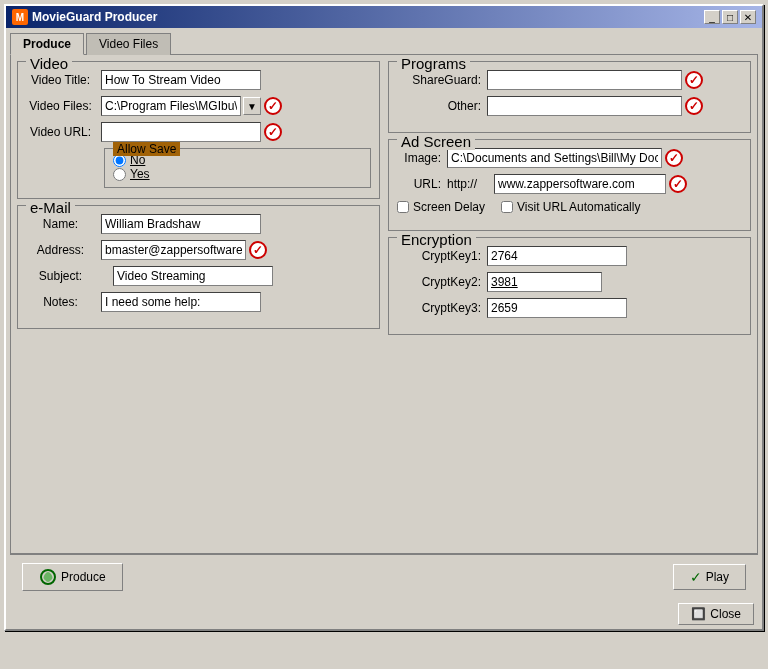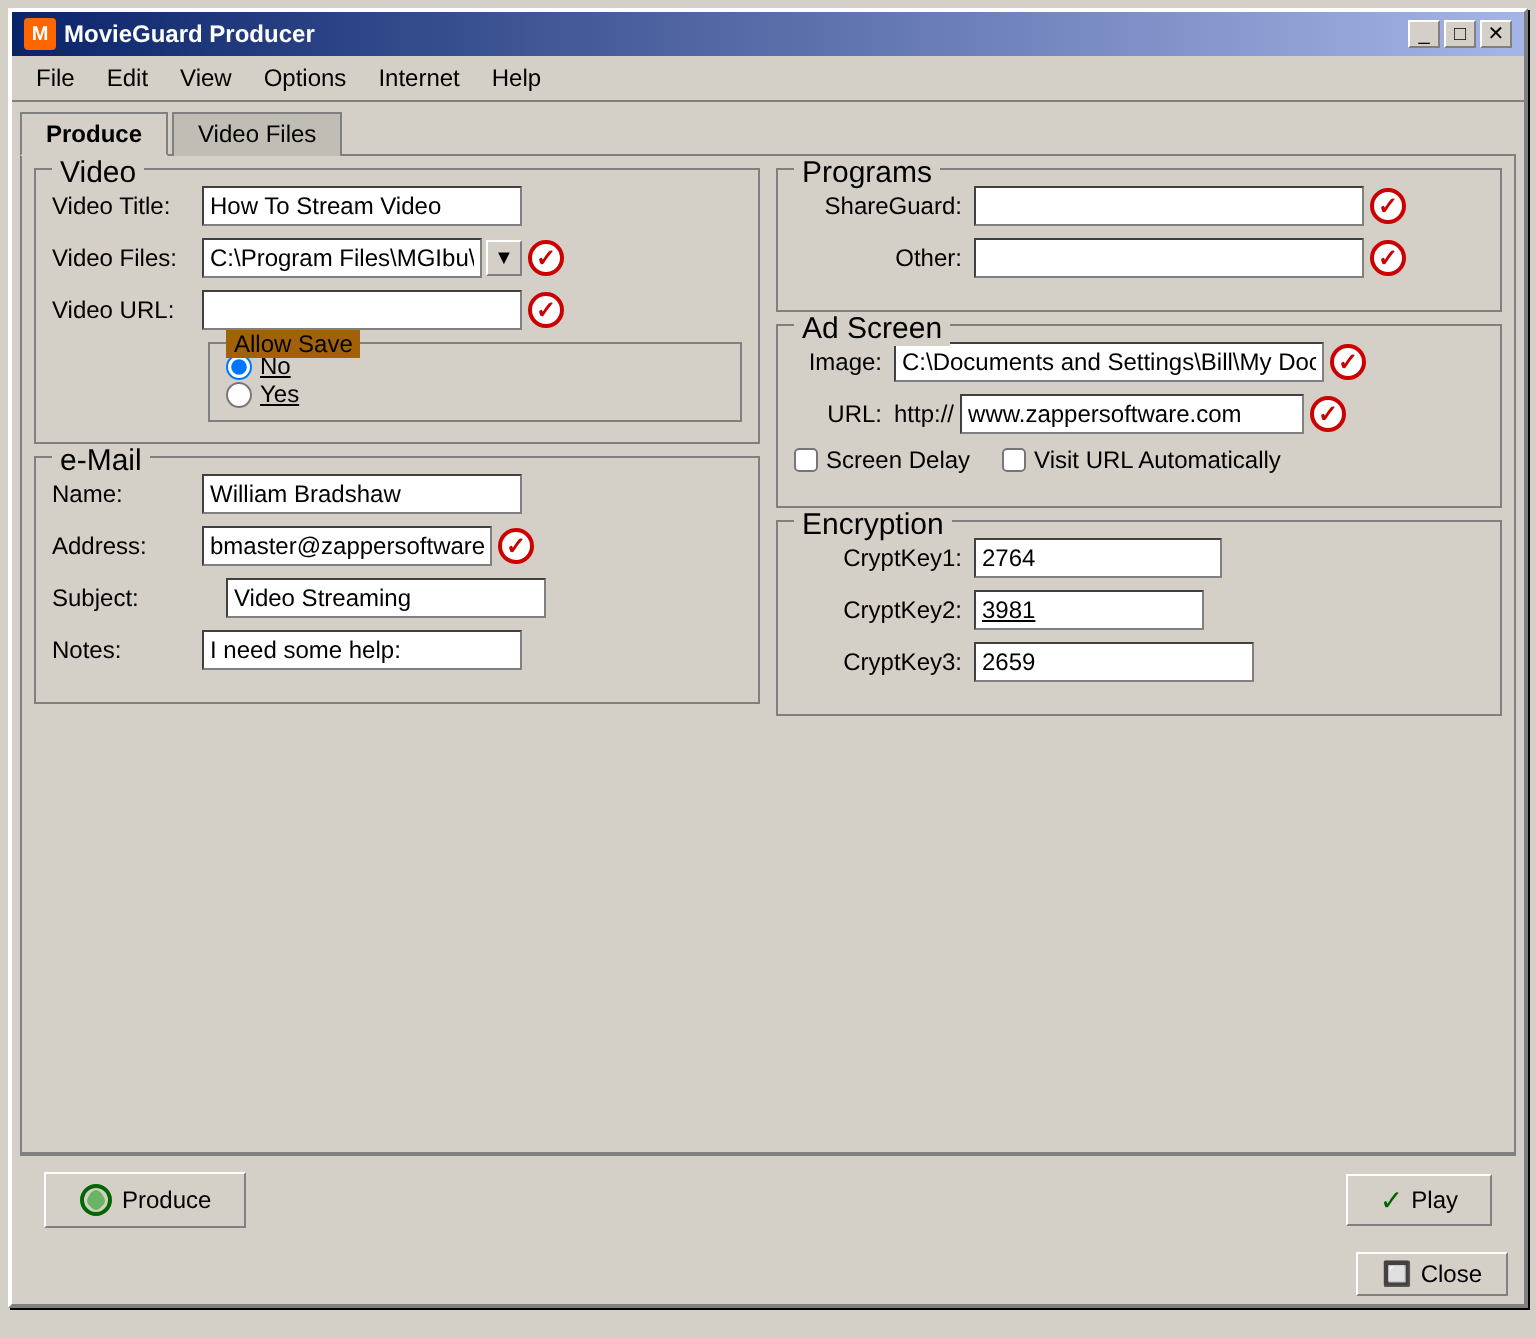--- a/index.html
+++ b/index.html
@@ -137,21 +137,21 @@
       font-size: 15px;
       font-weight: normal;
     }
     .form-row {
       display: flex;
       align-items: center;
       margin-bottom: 6px;
     }
     .form-label {
       width: 75px;
-      text-align: left;
+      text-align: center;
       padding-right: 6px;
       font-size: 12px;
       white-space: nowrap;
     }
     .form-label-wide {
       width: 90px;
       text-align: right;
       padding-right: 6px;
       font-size: 12px;
     }
@@ -267,48 +267,40 @@
       padding: 3px 12px;
       background: #d4d0c8;
       border: 1px solid #fff;
       border-right-color: #808080;
       border-bottom-color: #808080;
       cursor: pointer;
       font-size: 12px;
     }
     .url-prefix {
       font-size: 12px;
-      padding-right: 3px;
+      padding-right: 17px;
     }
   </style>
 </head>
 <body>
 
 <div class="window">
 
   <div class="title-bar">
     <div class="title-bar-left">
       <div class="title-icon">M</div>
       <span class="title-text">MovieGuard Producer</span>
     </div>
     <div class="title-buttons">
       <div class="title-btn">_</div>
       <div class="title-btn">□</div>
       <div class="title-btn">✕</div>
     </div>
   </div>
 
-  <div class="menubar">
-    <div class="menubar-item">File</div>
-    <div class="menubar-item">Edit</div>
-    <div class="menubar-item">View</div>
-    <div class="menubar-item">Options</div>
-    <div class="menubar-item">Internet</div>
-    <div class="menubar-item">Help</div>
-  </div>
 
   <div class="tabs">
     <div class="tab active">Produce</div>
     <div class="tab">Video Files</div>
   </div>
 
   <div class="content-area">
 
     <div class="left-panel">
 
@@ -445,21 +437,21 @@
             <span>Visit URL Automatically</span>
           </div>
         </div>
       </div>
 
       <div class="group-box">
         <span class="group-box-title">Encryption</span>
 
         <div class="form-row">
           <span class="form-label-wide">CryptKey1:</span>
-          <input class="form-input" style="width: 124px;" type="text" value="2764">
+          <input class="form-input" style="width: 140px;" type="text" value="2764">
         </div>
 
         <div class="form-row">
           <span class="form-label-wide">CryptKey2:</span>
           <input class="form-input" style="width: 115px; text-decoration: underline;" type="text" value="3981">
         </div>
 
         <div class="form-row">
           <span class="form-label-wide">CryptKey3:</span>
           <input class="form-input" style="width: 140px;" type="text" value="2659">

